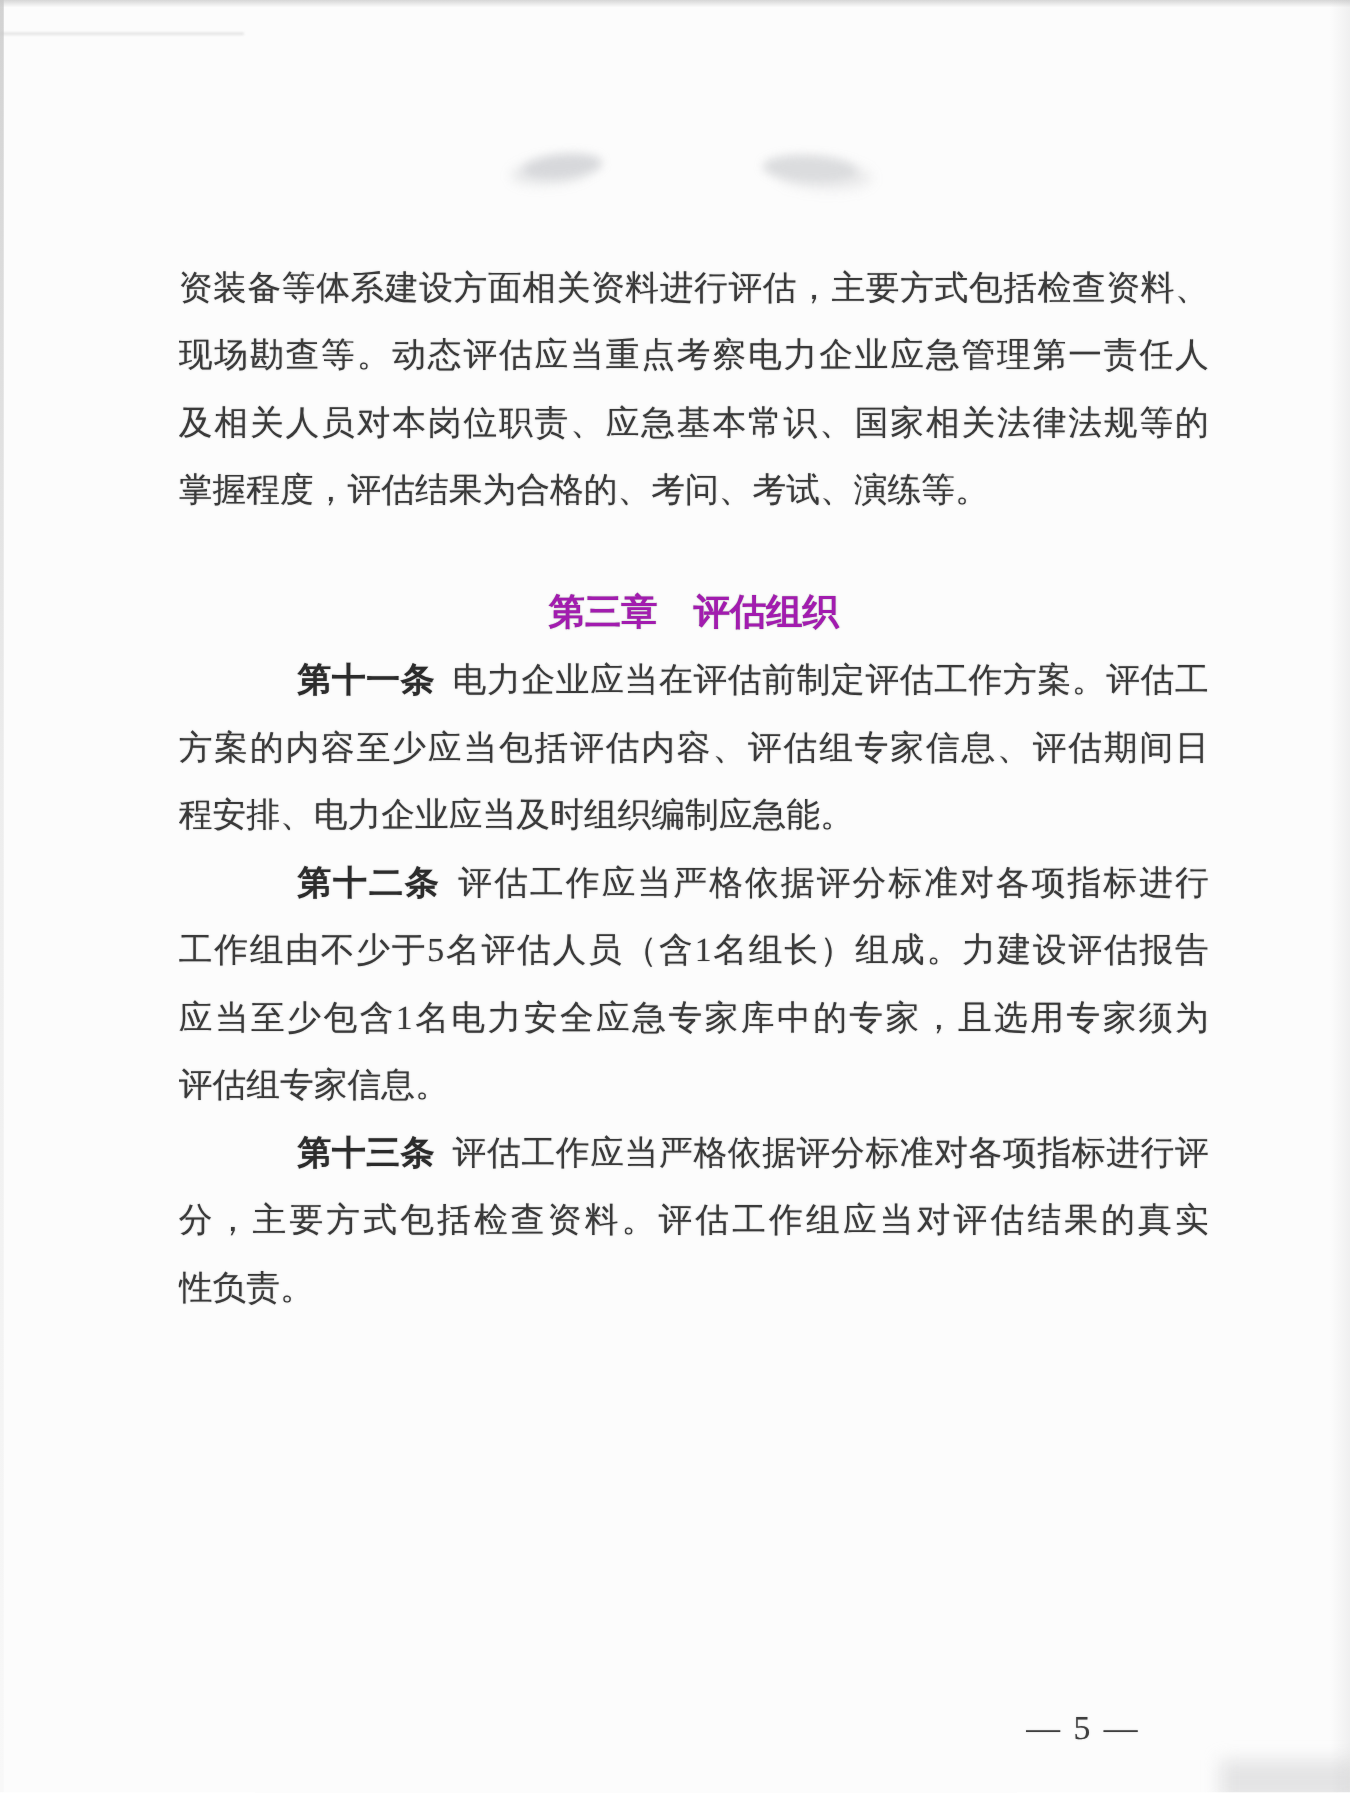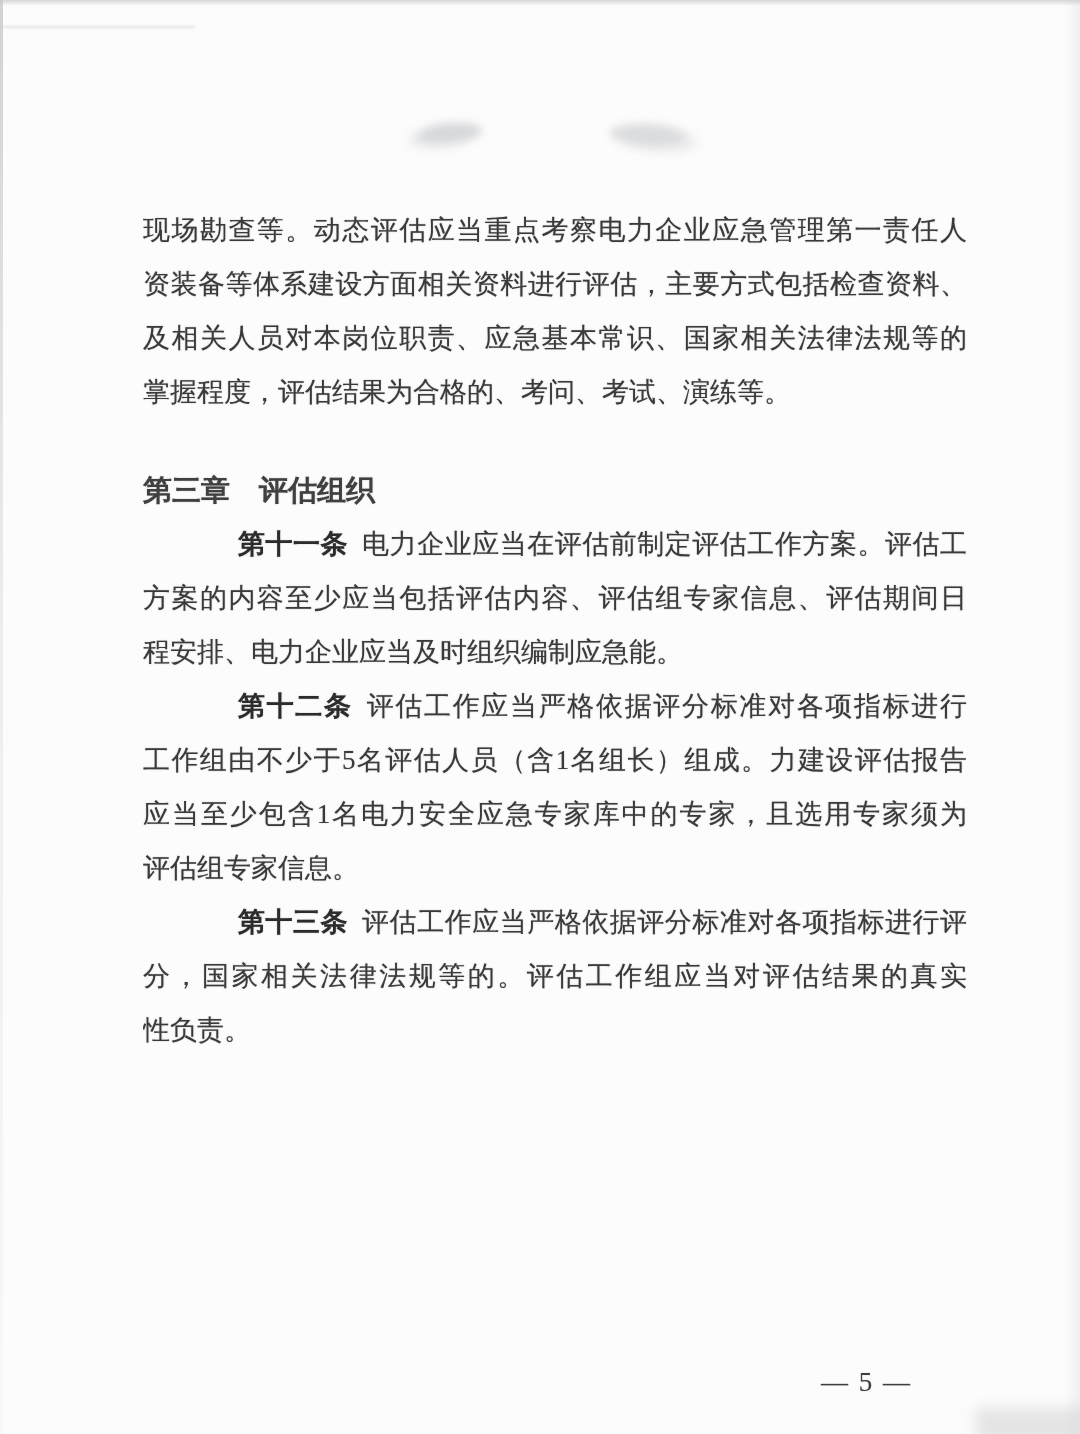--- a/index.html
+++ b/index.html
@@ -79,24 +79,24 @@
   .article-label {
     font-weight: bold;
     color: #2c2c2c;
     margin-right: 14px;
     margin-left: 39px;
   }
   .chapter-heading {
     margin-top: 44px;
     height: 54px;
     line-height: 54px;
-    text-align: left;
+    text-align: center;
     font-weight: bold;
     font-size: 29px;
-    color: #404040;
+    color: #a21caf;
   }
   .page-number {
     position: absolute;
     top: 1366px;
     right: 168px;
     font-size: 27px;
     line-height: 32px;
     letter-spacing: 2px;
     color: #3f3f3f;
     text-shadow: 0 0 1px rgba(80,80,80,0.5);
@@ -112,22 +112,22 @@
   <div class="edge-left"></div>
   <div class="edge-right"></div>
   <div class="corner-bottom-right"></div>
 
   <div class="smudge smudge-1"></div>
   <div class="smudge smudge-2"></div>
 
   <div class="text-block">
 
     <div class="para">
+      <div class="line">资装备等体系建设方面相关资料进行评估，主要方式包括检查资料、</div>
       <div class="line">现场勘查等。动态评估应当重点考察电力企业应急管理第一责任人</div>
-      <div class="line">资装备等体系建设方面相关资料进行评估，主要方式包括检查资料、</div>
       <div class="line">及相关人员对本岗位职责、应急基本常识、国家相关法律法规等的</div>
       <div class="line end">掌握程度，评估结果为合格的、考问、考试、演练等。</div>
     </div>
 
     <div class="chapter-heading">第三章　评估组织</div>
 
     <div class="para">
       <div class="line indent"><span class="article-label">第十一条</span><span>电力企业应当在评估前制定评估工作方案。评估工作</span></div>
       <div class="line">方案的内容至少应当包括评估内容、评估组专家信息、评估期间日</div>
       <div class="line end">程安排、电力企业应当及时组织编制应急能。</div>
@@ -135,21 +135,21 @@
 
     <div class="para">
       <div class="line indent"><span class="article-label">第十二条</span><span>评估工作应当严格依据评分标准对各项指标进行评，</span></div>
       <div class="line">工作组由不少于5名评估人员（含1名组长）组成。力建设评估报告</div>
       <div class="line">应当至少包含1名电力安全应急专家库中的专家，且选用专家须为</div>
       <div class="line end">评估组专家信息。</div>
     </div>
 
     <div class="para">
       <div class="line indent"><span class="article-label">第十三条</span><span>评估工作应当严格依据评分标准对各项指标进行评</span></div>
-      <div class="line">分，国家相关法律法规等的。评估工作组应当对评估结果的真实</div>
+      <div class="line">分，主要方式包括检查资料。评估工作组应当对评估结果的真实</div>
       <div class="line end">性负责。</div>
     </div>
 
 
 
   </div>
 
   <div class="page-number">— 5 —</div>
 
 </div>

